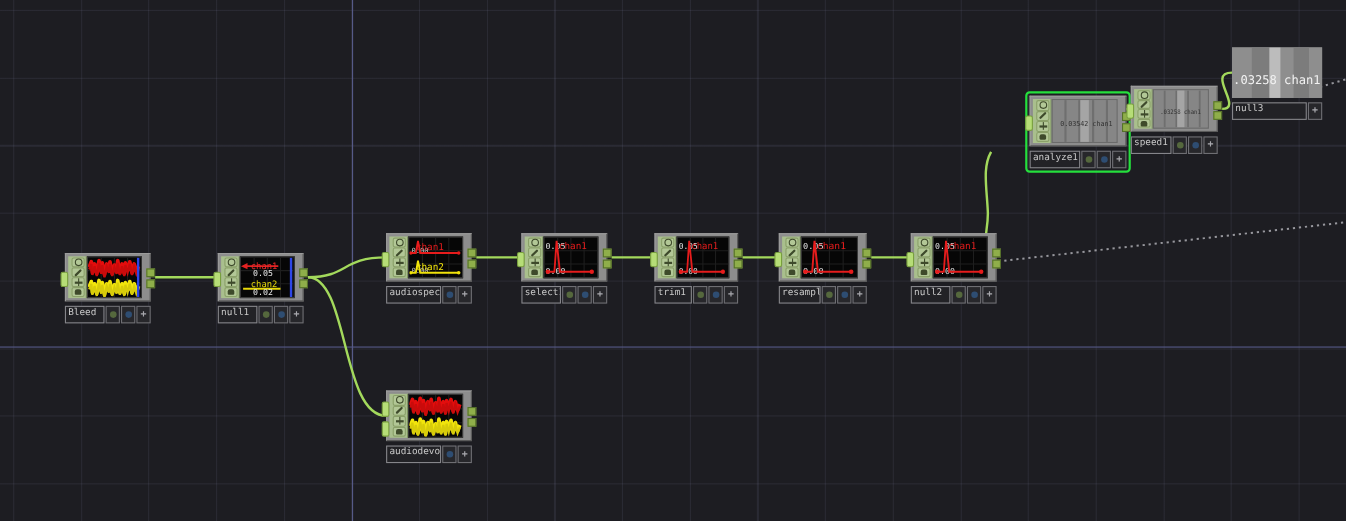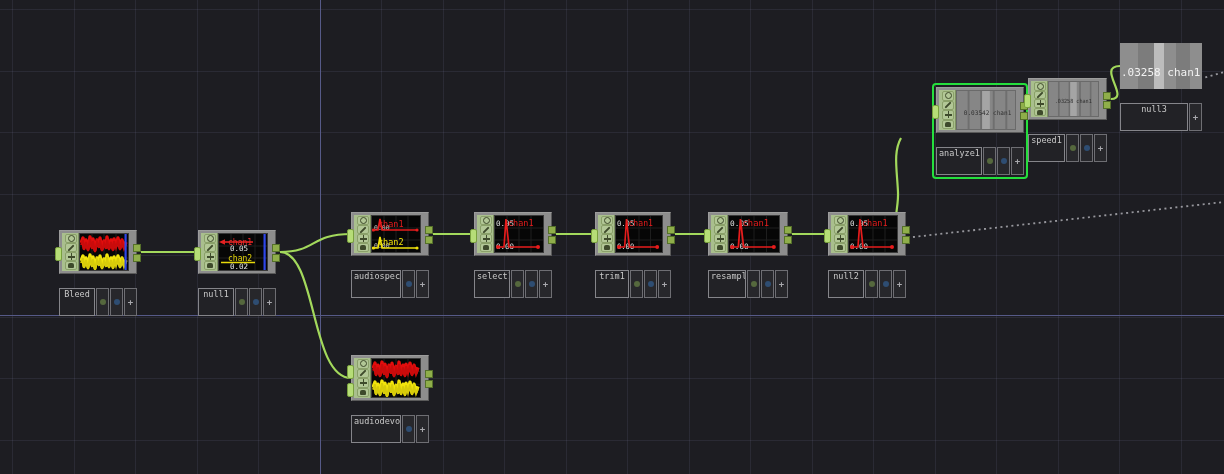--- a/index.html
+++ b/index.html
@@ -7,42 +7,42 @@
          font-family:"DejaVu Sans Mono","Liberation Mono",monospace;}
   #grid{position:absolute;inset:0;
     background-image:
       repeating-linear-gradient(to right, rgba(132,134,172,.13) 0 1px, transparent 1px 61.5px),
       repeating-linear-gradient(to bottom, rgba(132,134,172,.13) 0 1px, transparent 1px 61.5px);
     background-position:12px 9px;}
   .axis{position:absolute;background:#565a88;}
   #axis-v{width:1px;height:100%;top:0;}
   #axis-h{height:1px;width:100%;left:0;}
   #wires{position:absolute;inset:0;pointer-events:none;}
-  .node{position:absolute;text-align:center;}
+  .node{position:absolute;}
   .body{position:relative;display:flex;background:#8d8d8d;border:1px solid #9c9c9c;
         border-bottom-color:#5a5a5a;border-right-color:#5a5a5a;padding:2px;box-sizing:border-box;}
   .flagstrip{width:17px;background:#a9bf8d;border-right:1px solid #7d9160;display:flex;
              flex-direction:column;justify-content:space-between;padding:1px 1px 1px 3px;box-sizing:border-box;}
   .fcell{height:23%;background:#b2c796;border:1px solid #8aa069;border-radius:2px;
          display:flex;align-items:center;justify-content:center;}
   .ic-circle{width:5px;height:5px;border:1.4px solid #3e4a2b;border-radius:50%;}
   .ic-pencil{width:8px;height:2px;background:#3e4a2b;transform:rotate(-45deg);border-radius:1px;}
   .ic-plus{position:relative;width:7px;height:7px;}
   .ic-plus:before,.ic-plus:after{content:"";position:absolute;background:#3e4a2b;}
   .ic-plus:before{left:3px;top:0;width:1.6px;height:7px;}
   .ic-plus:after{top:3px;left:0;height:1.6px;width:7px;}
   .ic-hand{width:6px;height:5px;background:#3e4a2b;border-radius:2px 2px 1px 1px;}
   .viewer{flex:1;position:relative;background:#060606;border:1px solid #3a3a3a;overflow:hidden;}
   .viewer svg{position:absolute;inset:0;width:100%;height:100%;}
   .viewer.graybg{background:#858585;border-color:#6a6a6a;}
   .outcol{width:5px;}
   .outsq{position:absolute;right:-5px;width:6px;height:6px;background:#8fae4a;border:1px solid #55702a;}
   .intab{position:absolute;left:-5px;width:5px;height:12px;background:#b6dd77;
          border:1px solid #79a03e;border-radius:2px;}
-  .namerow{display:flex;gap:1px;margin-top:14px;height:28px;}
+  .namerow{display:flex;gap:1px;margin-top:4px;height:16px;}
   .namebox{flex:1;background:#222226;border:1px solid #85858a;color:#c9c9c9;font-size:8.5px;
            line-height:11px;padding:0 2px;white-space:nowrap;overflow:hidden;}
   .flagbox{width:13px;background:#27272b;border:1px solid #6e6e73;display:flex;
            align-items:center;justify-content:center;box-sizing:border-box;}
   .dotg{width:6px;height:6px;border-radius:50%;background:#55683d;}
   .dotb{width:6px;height:6px;border-radius:50%;background:#2e4d72;}
   .plus{color:#a8a8ad;font-size:9px;line-height:9px;font-weight:bold;}
   .selring{position:absolute;left:-4px;top:-4px;right:-4px;bottom:-4px;
            border:2px solid #25df3d;border-radius:4px;pointer-events:none;}
   .bigviewer{position:relative;background:#8e8e8e;overflow:hidden;}

